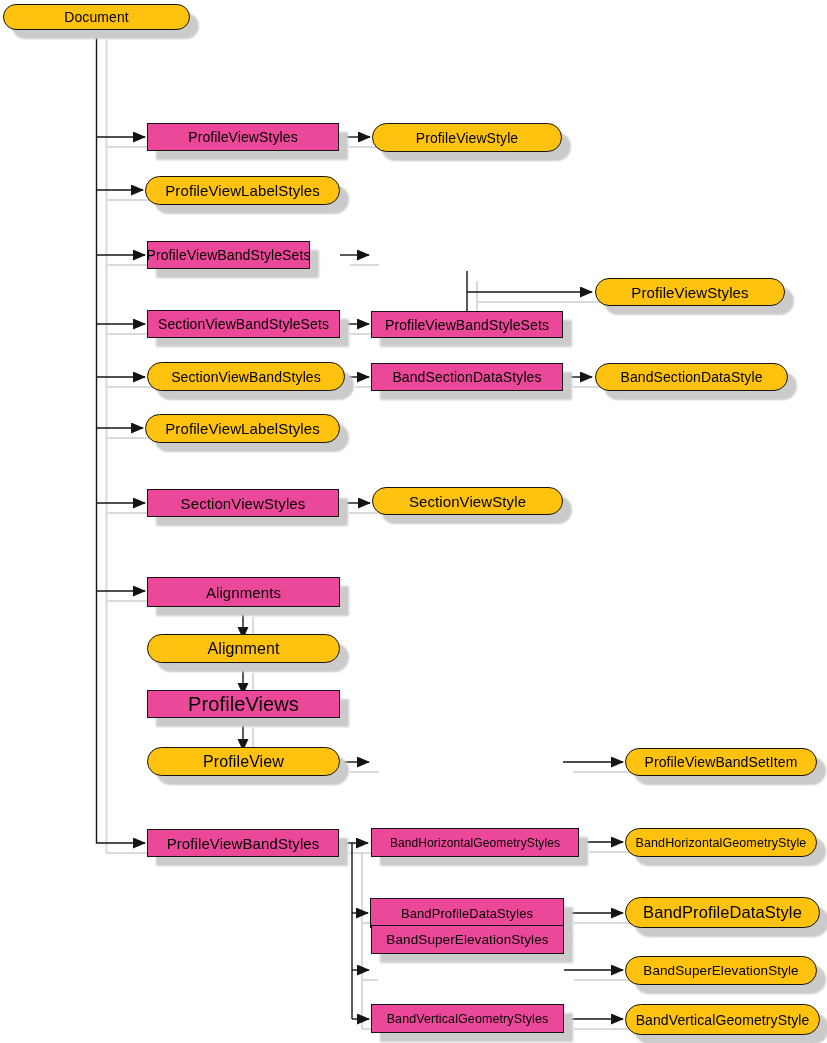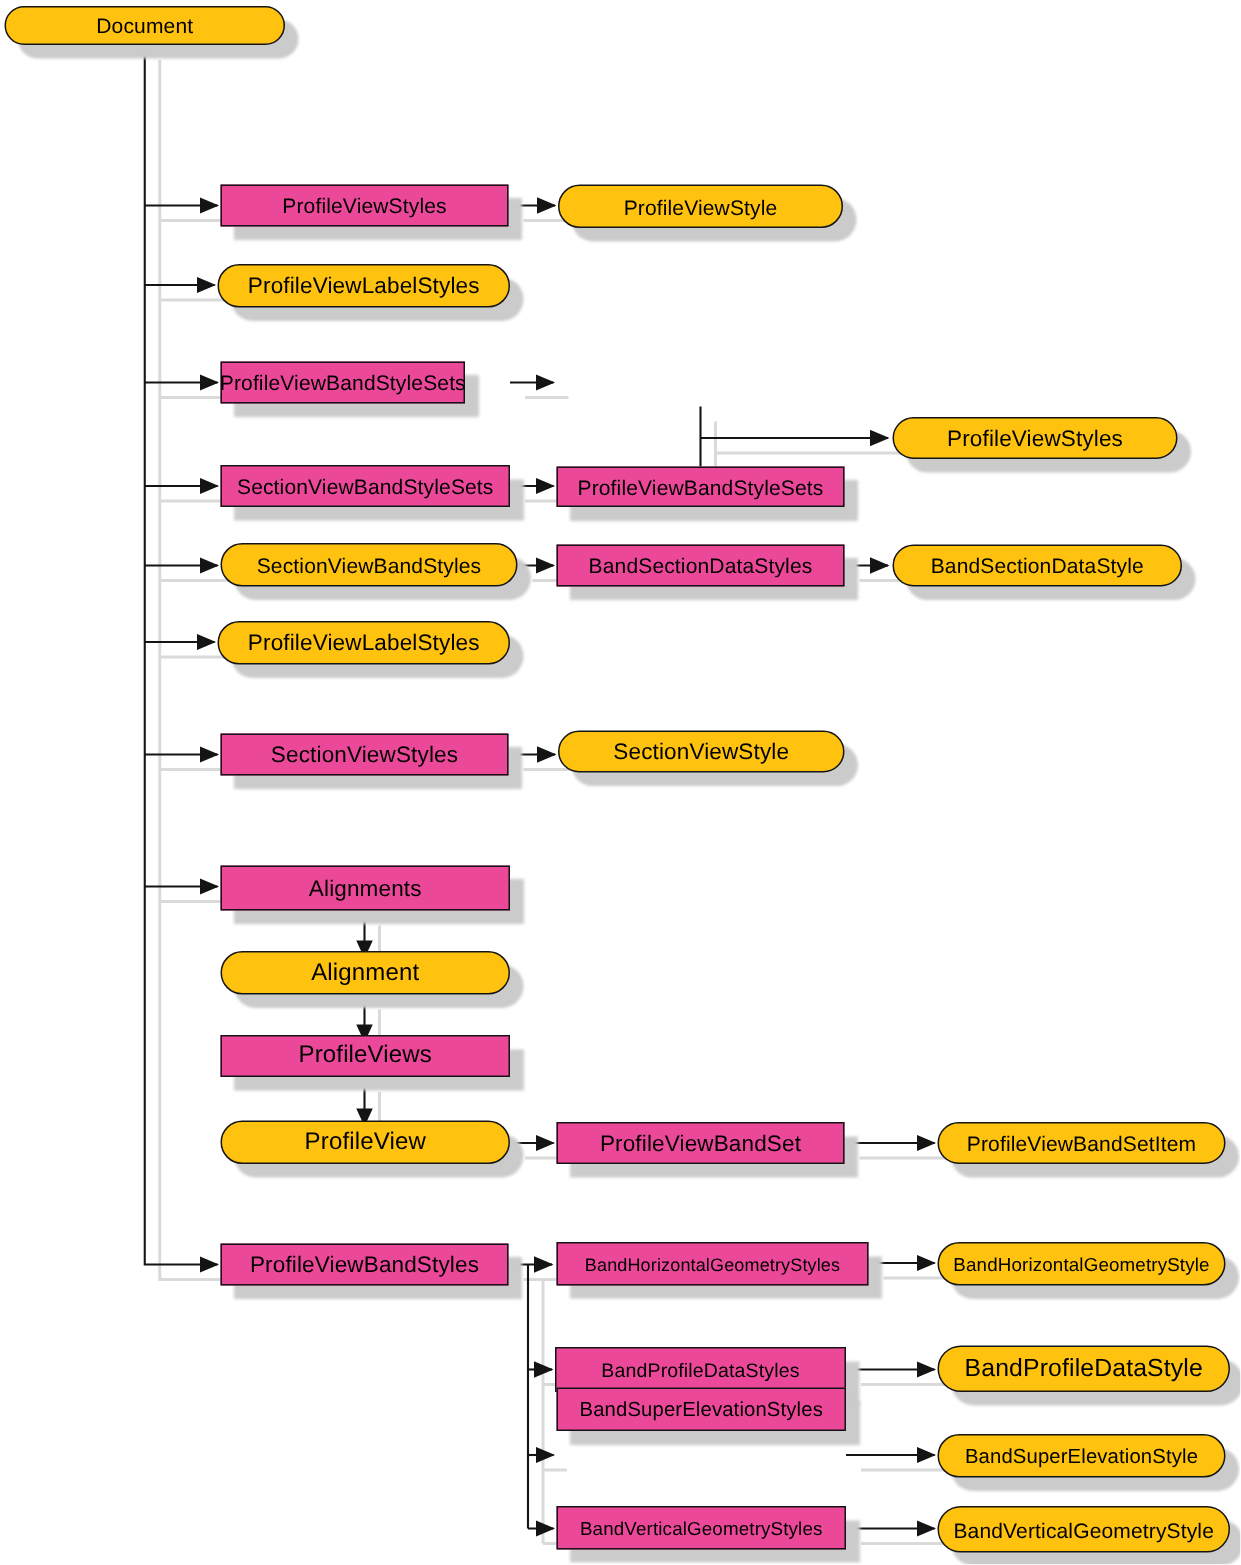--- a/index.html
+++ b/index.html
@@ -142,24 +142,23 @@
   <div class="node rect" style="left:371px;top:363px;width:192px;height:28px;font-size:14px">BandSectionDataStyles</div>
   <div class="node pill" style="left:595px;top:363px;width:193px;height:28px;font-size:14px">BandSectionDataStyle</div>
 
   <div class="node pill" style="left:145px;top:414px;width:195px;height:29px;font-size:15px">ProfileViewLabelStyles</div>
 
   <div class="node rect" style="left:147px;top:489px;width:192px;height:28px;font-size:15px">SectionViewStyles</div>
   <div class="node pill" style="left:372px;top:487px;width:191px;height:28px;font-size:15px">SectionViewStyle</div>
 
   <div class="node rect" style="left:147px;top:577px;width:193px;height:30px;font-size:15px">Alignments</div>
   <div class="node pill" style="left:147px;top:634px;width:193px;height:29px;font-size:16px">Alignment</div>
-  <div class="node rect" style="left:147px;top:690px;width:193px;height:28px;font-size:16px">ProfileViews</div>
+  <div class="node rect" style="left:147px;top:690px;width:193px;height:28px;font-size:20px">ProfileViews</div>
   <div class="node pill" style="left:147px;top:747px;width:193px;height:29px;font-size:16px">ProfileView</div>
 
-  <div class="node rect" style="left:371px;top:748px;width:192px;height:28px;font-size:15px">ProfileViewBandSet</div>
   <div class="node pill" style="left:625px;top:748px;width:192px;height:28px;font-size:14px">ProfileViewBandSetItem</div>
 
   <div class="node rect" style="left:147px;top:829px;width:192px;height:28px;font-size:15px">ProfileViewBandStyles</div>
 
   <div class="node rect" style="left:371px;top:828px;width:208px;height:29px;font-size:12px">BandHorizontalGeometryStyles</div>
   <div class="node pill" style="left:625px;top:828px;width:192px;height:29px;font-size:12.5px">BandHorizontalGeometryStyle</div>
 
   <div class="node rect" style="left:370px;top:898px;width:194px;height:30px;font-size:13px">BandProfileDataStyles</div>
   <div class="node pill" style="left:625px;top:897px;width:195px;height:31px;font-size:16.5px">BandProfileDataStyle</div>
 

